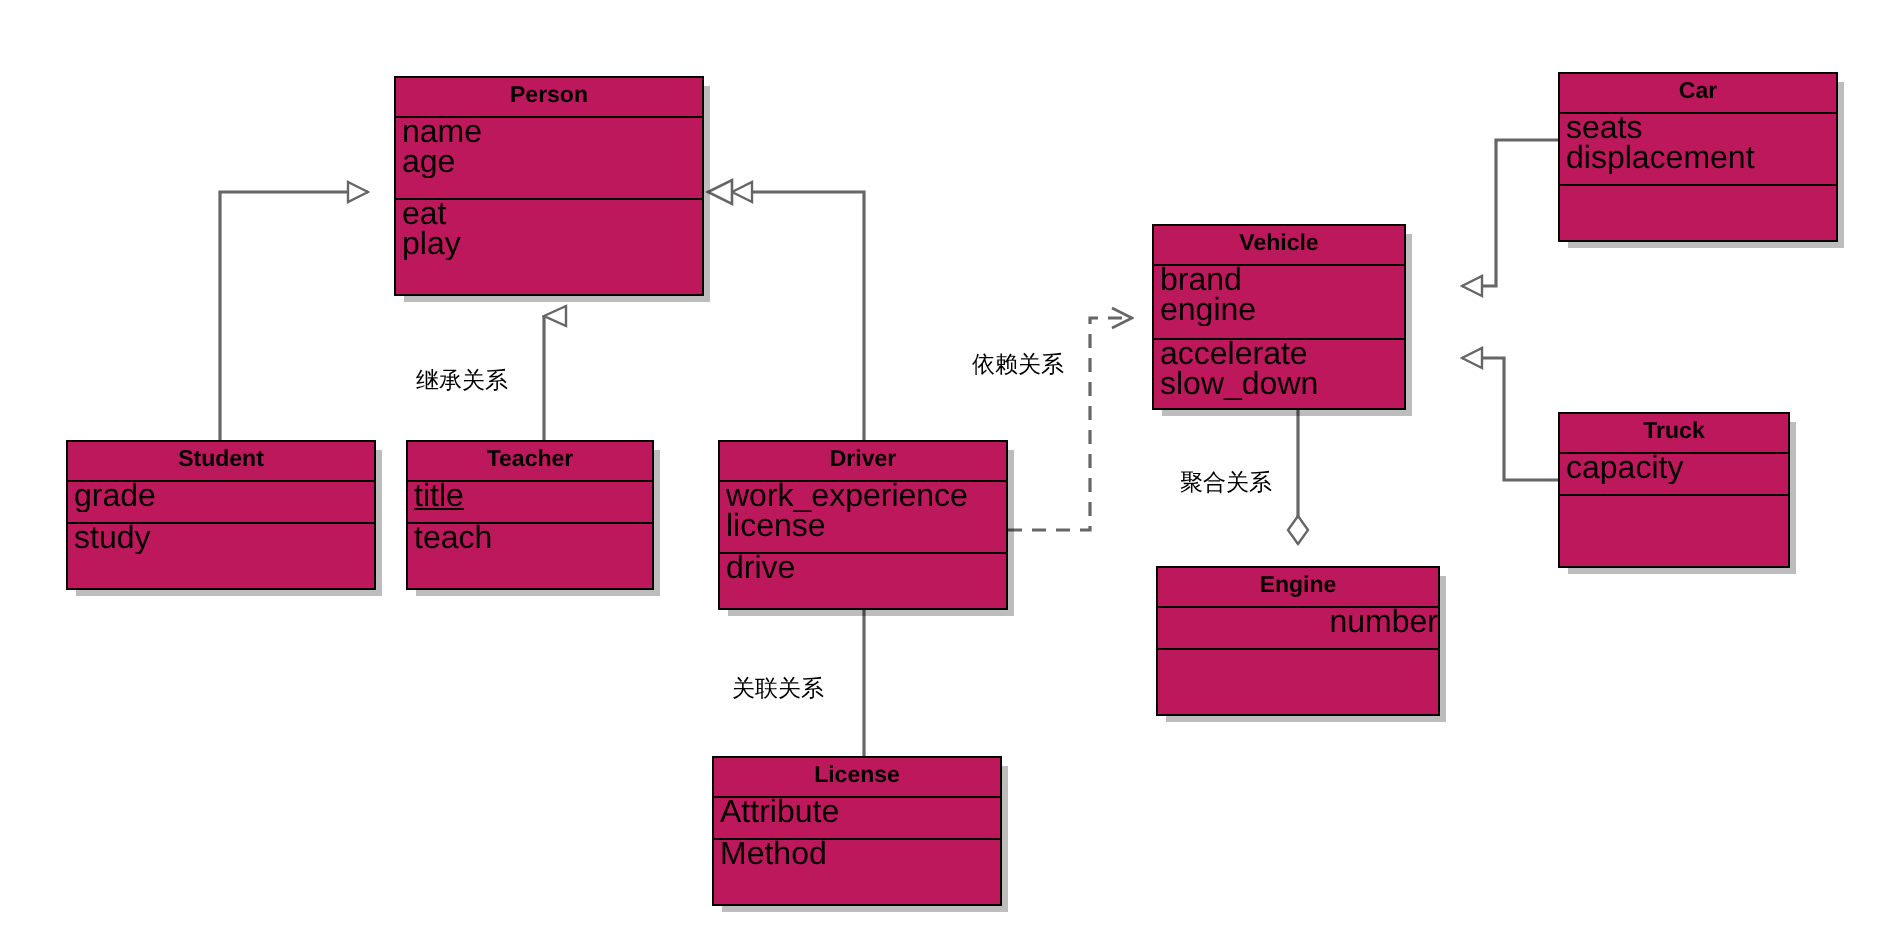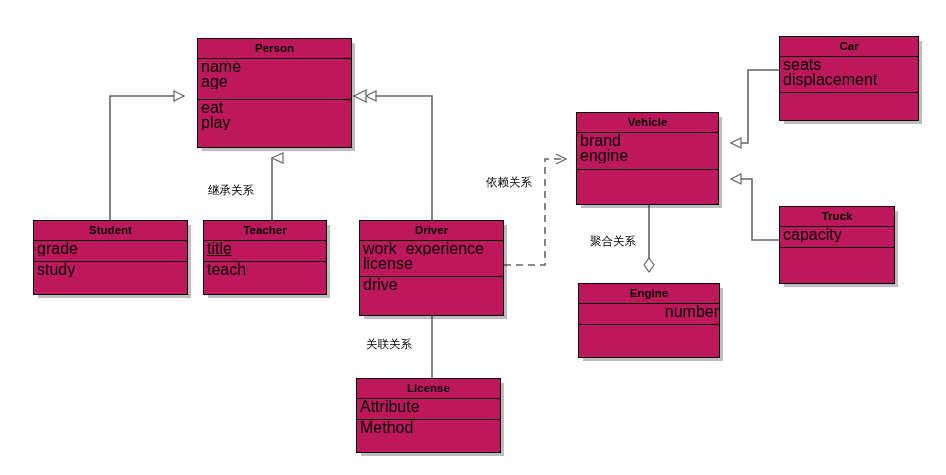--- a/index.html
+++ b/index.html
@@ -138,44 +138,48 @@
       </div>
       <div class="uml-class" style="left: 203px; top: 220px; width: 124px; height: 75px;">
         <div class="uml-title">Teacher</div>
         <div class="uml-attrs" style="height: 21px; text-decoration: underline;">
           <div class="uml-line">title</div>
         </div>
         <div class="uml-ops">
           <div class="uml-line">teach</div>
         </div>
       </div>
-      <div class="uml-class" style="left: 359px; top: 220px; width: 145px; height: 96px;">
+      <div class="uml-class" style="left: 359px; top: 220px; width: 145px; height: 85px;">
         <div class="uml-title">Driver</div>
         <div class="uml-attrs" style="height: 36px;">
           <div class="uml-line">work_experience</div>
           <div class="uml-line">license</div>
         </div>
         <div class="uml-ops">
           <div class="uml-line">drive</div>
         </div>
       </div>
       <div class="uml-class" style="left: 356px; top: 378px; width: 145px; height: 75px;">
         <div class="uml-title">License</div>
         <div class="uml-attrs" style="height: 21px;">
           <div class="uml-line">Attribute</div>
         </div>
         <div class="uml-ops">
           <div class="uml-line">Method</div>
         </div>
       </div>
-      <div class="uml-class" style="left: 576px; top: 112px; width: 143px; height: 93px;">
+      <div class="uml-class" style="left: 576px; top: 112px; width: 127px; height: 93px;">
         <div class="uml-title">Vehicle</div>
         <div class="uml-attrs" style="height: 37px;">
           <div class="uml-line">brand</div>
           <div class="uml-line">engine</div>
+        </div>
+        <div class="uml-ops">
+          <div class="uml-line">accelerate</div>
+          <div class="uml-line">slow_down</div>
         </div>
       </div>
       <div class="uml-class" style="left: 578px; top: 283px; width: 142px; height: 75px;">
         <div class="uml-title">Engine</div>
         <div class="uml-attrs" style="height: 21px; text-align: right;">
           <div class="uml-line">number</div>
         </div>
         <div class="uml-ops"></div>
       </div>
       <div class="uml-class" style="left: 779px; top: 36px; width: 140px; height: 85px;">

